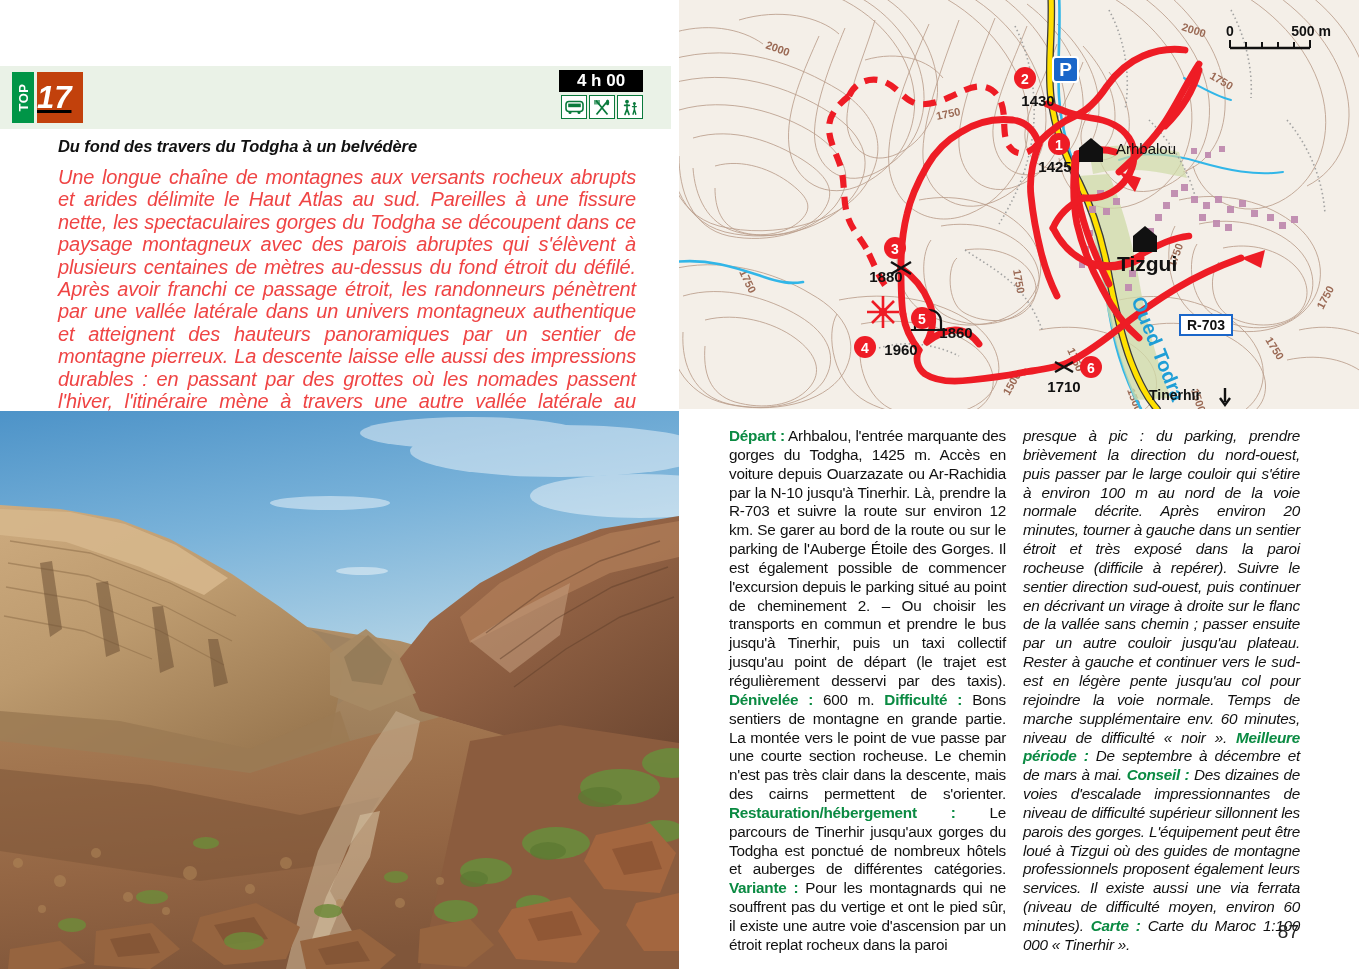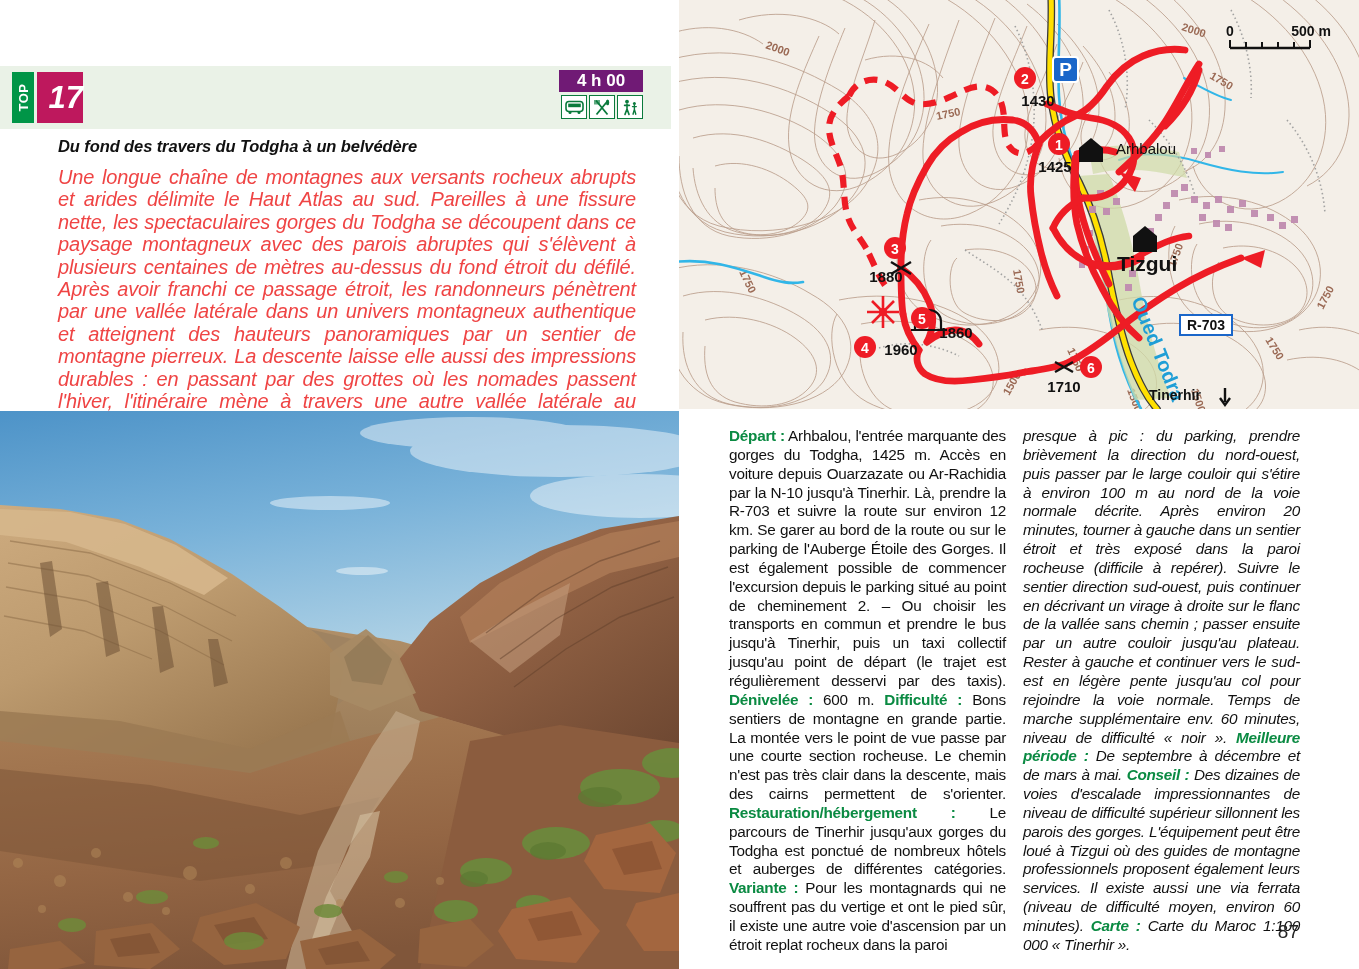--- a/index.html
+++ b/index.html
@@ -49,22 +49,22 @@
     color: #ffffff;
     font-size: 13px;
     font-weight: bold;
     letter-spacing: 0.5px;
     white-space: nowrap;
   }
   #num-badge {
     position: absolute;
     left: 37px; top: 6px;
     width: 46px; height: 51px;
-    background: #be185d;
-    display: flex; align-items: center; justify-content: flex-end;
+    background: #c2410c;
+    display: flex; align-items: center; justify-content: flex-start; text-decoration: underline;
   }
   #num-badge span {
     color: #ffffff;
     font-size: 31px;
     font-weight: bold;
     font-style: italic;
     line-height: 1;
   }
   #tour-title {
     position: absolute;
@@ -72,21 +72,21 @@
     font-size: 30px;
     font-weight: bold;
     font-style: italic;
     color: #0a6b36;
     letter-spacing: -0.3px;
   }
   #duration-box {
     position: absolute;
     right: 36px; top: 70px;
     width: 84px; height: 22px;
-    background: #701a75;
+    background: #000000;
     color: #ffffff;
     font-size: 17px;
     font-weight: bold;
     display: flex; align-items: center; justify-content: center;
     box-sizing: border-box;
   }
   #icon-row {
     position: absolute;
     right: 36px; top: 95px;
     display: flex;

